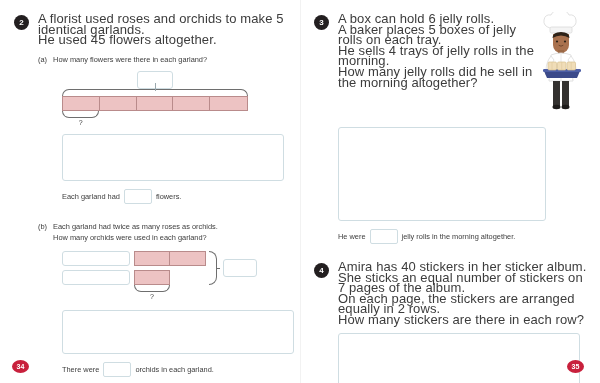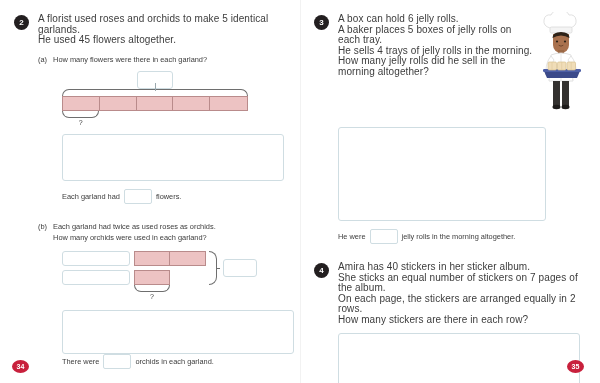--- a/index.html
+++ b/index.html
@@ -43,21 +43,21 @@
     justify-content: center;
     flex: none;
     margin-top: 1px;
   }
   .qhead {
     display: flex;
     align-items: flex-start;
     gap: 9px;
   }
   .qtext {
-    font-size: 10px;
+    font-size: 13px;
     line-height: 10.6px;
     letter-spacing: 0.1px;
     color: #3c3c3c;
   }
   .qtext p { margin: 0; }
 
   .sub {
     margin-left: 24px;
     margin-top: 9px;
     font-size: 7.4px;
@@ -236,21 +236,21 @@
 
     <div class="answer-line" style="margin-left:48px; margin-top:8px;">
       <span>Each garland had</span>
       <span class="inline-box"></span>
       <span>flowers.</span>
     </div>
 
     <div class="sub" style="margin-top:18px;">
       <span class="sub-label">(b)</span>
       <div class="sub-body">
-        <p>Each garland had twice as used roses as orchids.</p>
+        <p>Each garland had twice as many roses as orchids.</p>
         <p>How many orchids were used in each garland?</p>
       </div>
     </div>
 
     <div style="margin-left:48px; margin-top:7px; display:flex; align-items:flex-start;">
 
       <div style="display:flex; flex-direction:column; gap:4px;">
         <div class="work-box" style="width:68px; height:15px;"></div>
         <div class="work-box" style="width:68px; height:15px;"></div>
       </div>
@@ -275,21 +275,21 @@
       <div style="display:flex; align-items:center; height:34px; margin-left:3px;">
         <div class="brace-right">
             <div class="nub"></div>
           </div>
         <div class="work-box" style="width:34px; height:18px; margin-left:6px;"></div>
       </div>
     </div>
 
     <div class="work-box" style="margin-left:48px; margin-top:9px; width:232px; height:44px;"></div>
 
-    <div class="answer-line" style="margin-left:48px; ">
+    <div class="answer-line" style="margin-left:48px; margin-top:8px;">
       <span>There were</span>
       <span class="inline-box"></span>
       <span>orchids in each garland.</span>
     </div>
 
     <div class="page-badge badge-left">34</div>
   </div>
 
   <div class="gutter"></div>
 

